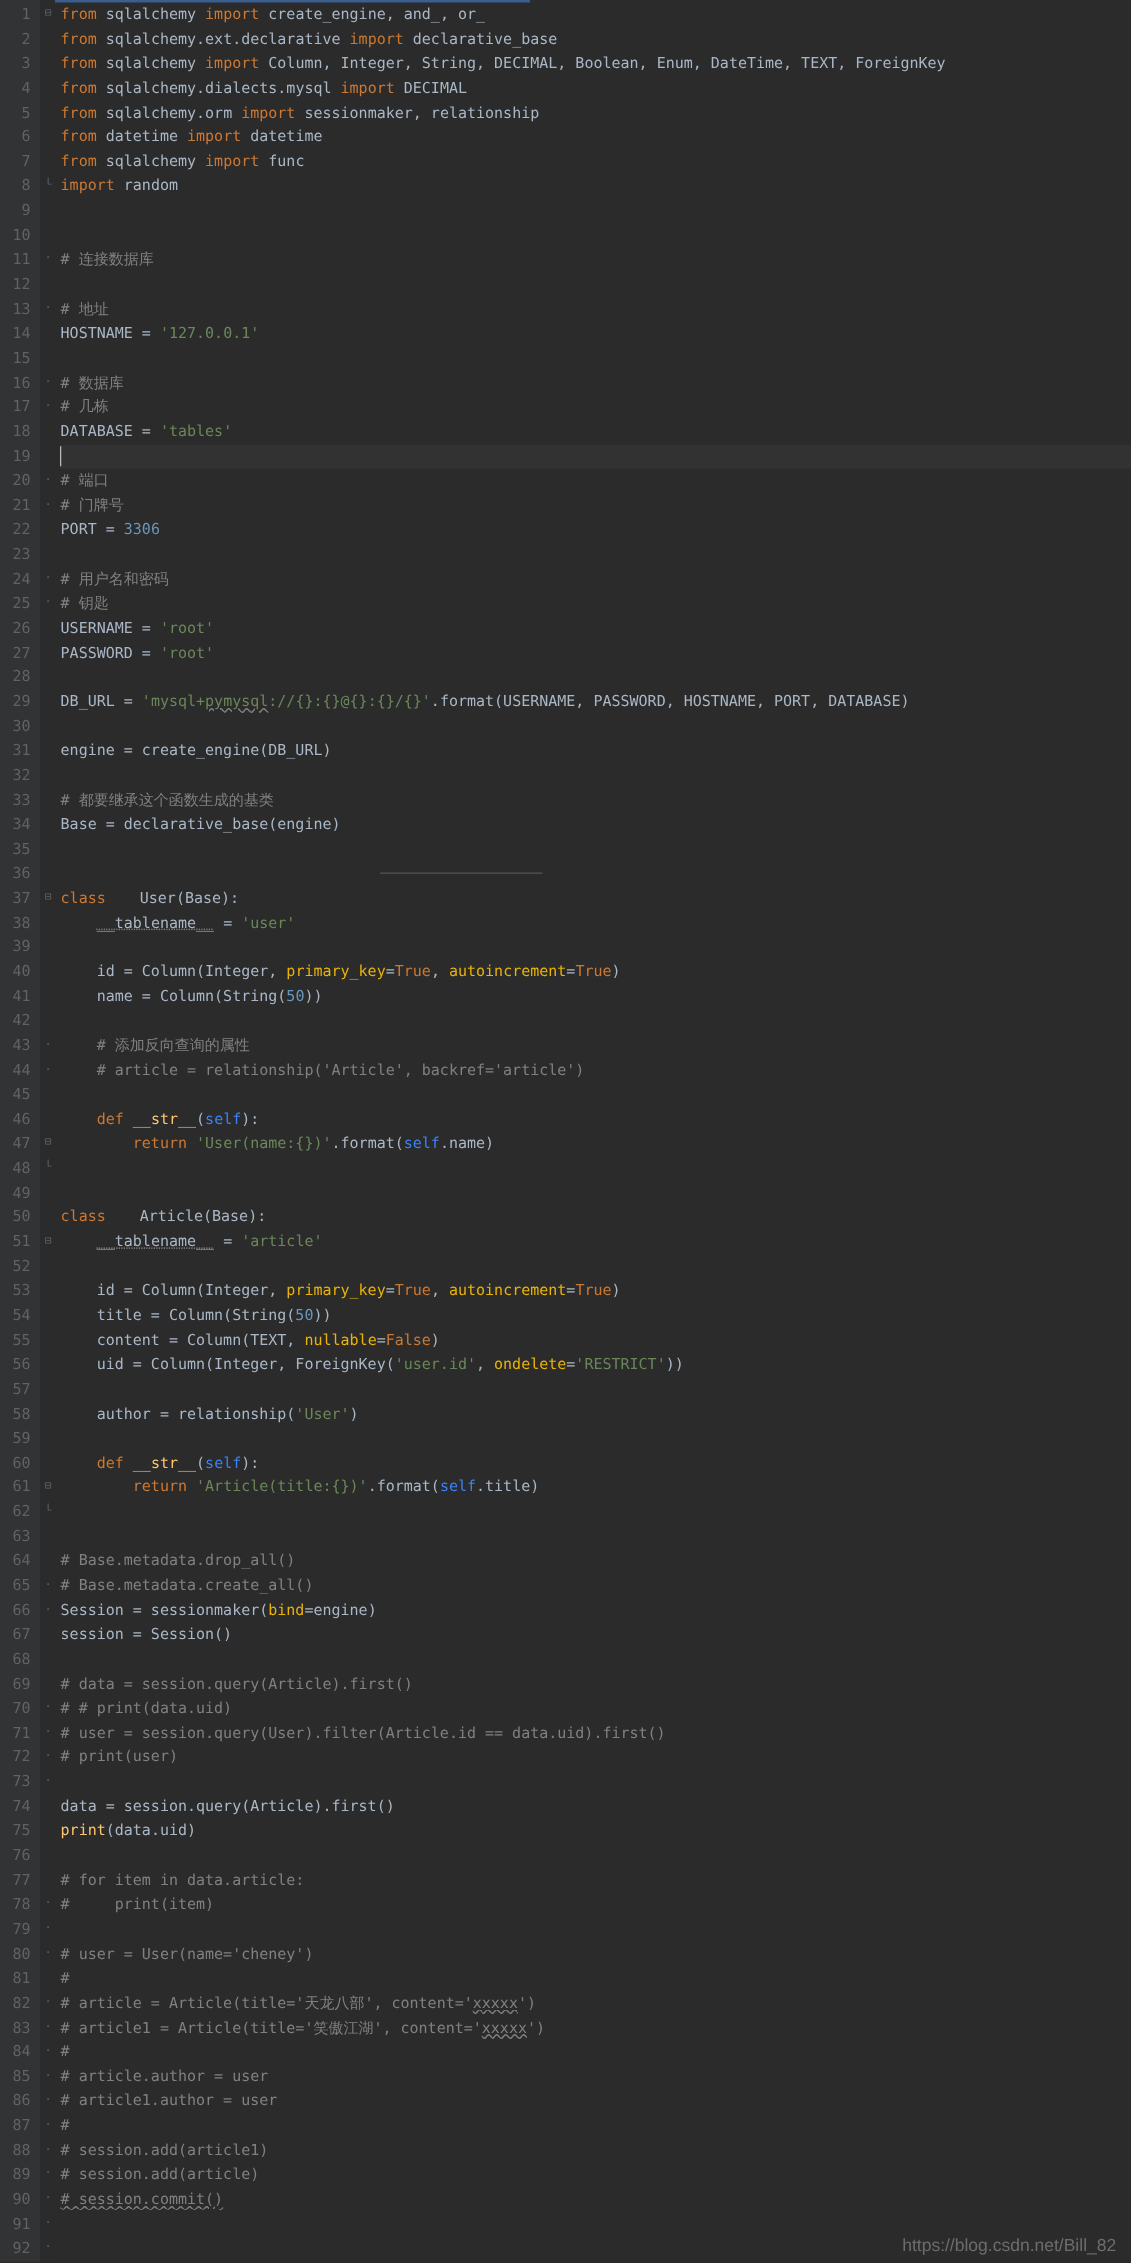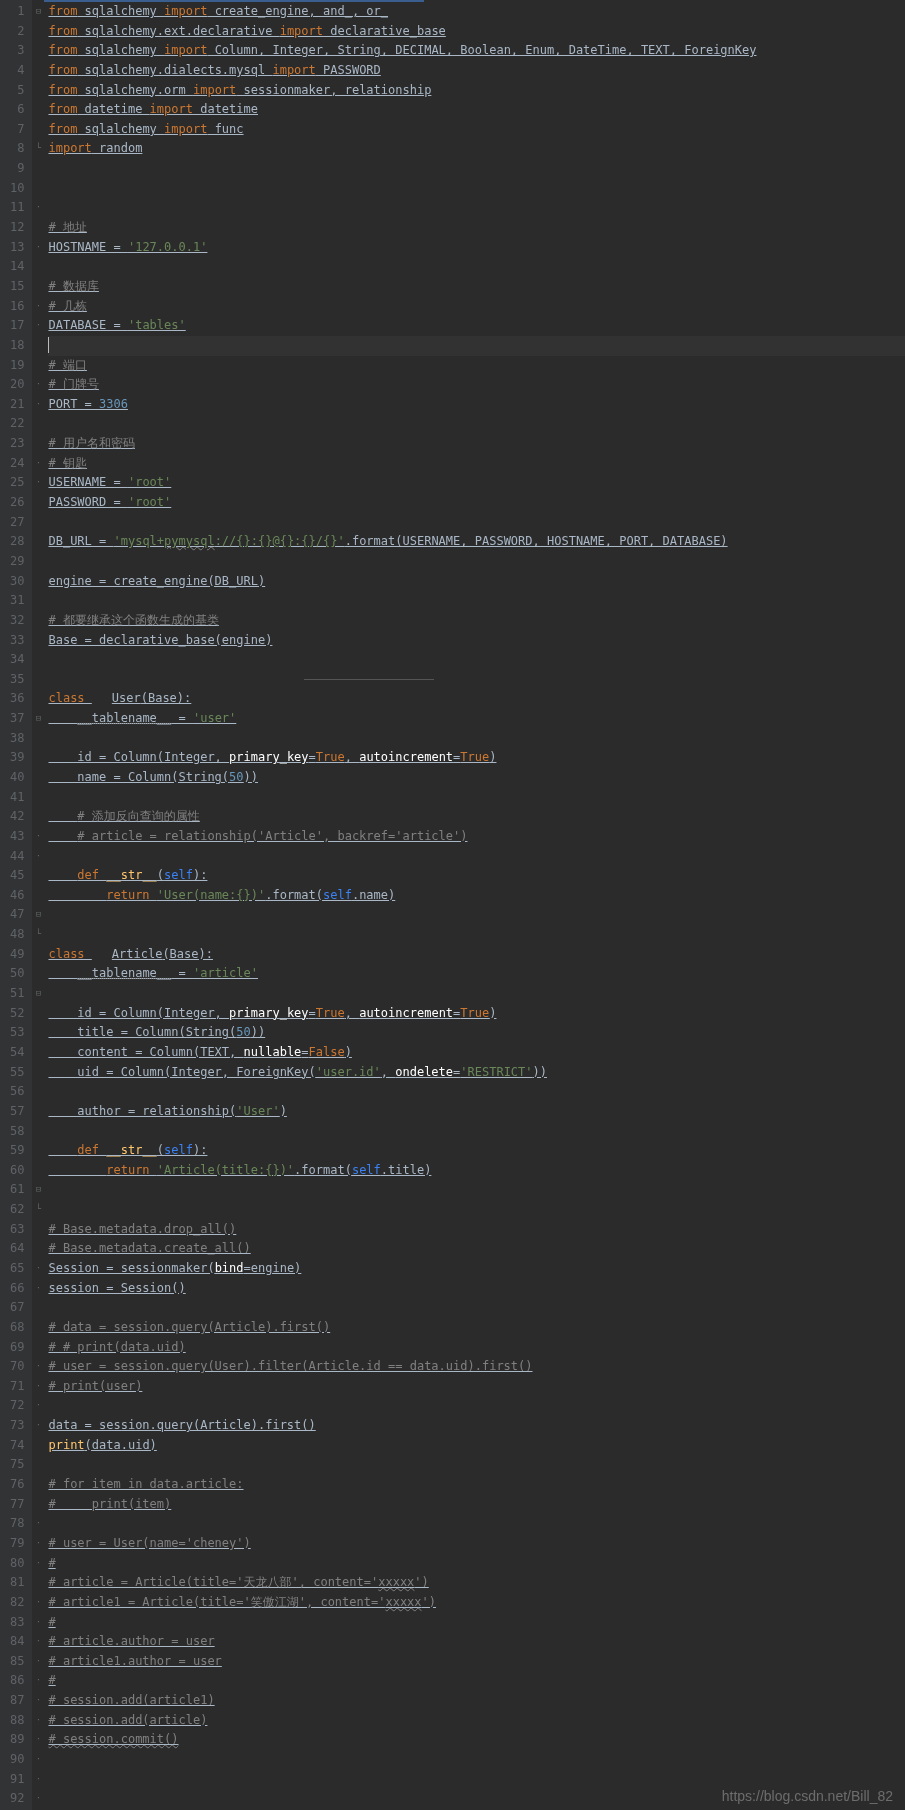--- a/index.html
+++ b/index.html
@@ -38,21 +38,20 @@
 }
 .fold-col .fm {
   height: 19.65px;
   line-height: 19.65px;
   text-align: center;
 }
 .code {
   flex: 1;
   padding: 2px 0 2px 4px;
   position: relative;
-  text-decoration: underline;
 }
 .line {
   height: 19.65px;
   line-height: 19.65px;
   white-space: pre;
   position: relative;
 }
 .line.current {
   background: #323232;
 }
@@ -61,21 +60,21 @@
   width: 1px;
   height: 16px;
   background: #bbb;
   vertical-align: middle;
 }
 .kw { color: #cc7832; }
 .str { color: #6a8759; }
 .num { color: #6897bb; }
 .cm { color: #808080; }
 .fn { color: #ffc66d; }
-.pm { color: #ffffff; text-align: center; }
+.pm { color: #eab308; text-align: center; }
 .sf { color: #3b82f6; }
 .cls { color: #a9b7c6; margin-left: 20px; }
 .dun { text-decoration: underline dotted #808080; }
 .wavy { text-decoration: underline wavy #808080; text-decoration-thickness: 1px; }
 .sep {
   border-bottom: 1px solid #555;
   position: absolute;
   left: 256px;
   width: 130px;
   top: 9px;
@@ -288,27 +287,28 @@
       <div class="fm">·</div>
       <div class="fm">·</div>
       <div class="fm">·</div>
       <div class="fm">·</div>
       <div class="fm">·</div>
     </div>
   <div class="code" id="code">
       <div class="line"><span class="kw">from</span><span> sqlalchemy </span><span class="kw">import</span><span> create_engine, and_, or_</span></div>
       <div class="line"><span class="kw">from</span><span> sqlalchemy.ext.declarative </span><span class="kw">import</span><span> declarative_base</span></div>
       <div class="line"><span class="kw">from</span><span> sqlalchemy </span><span class="kw">import</span><span> Column, Integer, String, DECIMAL, Boolean, Enum, DateTime, TEXT, ForeignKey</span></div>
-      <div class="line"><span class="kw">from</span><span> sqlalchemy.dialects.mysql </span><span class="kw">import</span><span> PASSWORD</span></div>
+      <div class="line"><span class="kw">from</span><span> sqlalchemy.dialects.mysql </span><span class="kw">import</span><span> DECIMAL</span></div>
       <div class="line"><span class="kw">from</span><span> sqlalchemy.orm </span><span class="kw">import</span><span> sessionmaker, relationship</span></div>
       <div class="line"><span class="kw">from</span><span> datetime </span><span class="kw">import</span><span> datetime</span></div>
       <div class="line"><span class="kw">from</span><span> sqlalchemy </span><span class="kw">import</span><span> func</span></div>
       <div class="line"><span class="kw">import</span><span> random</span></div>
       <div class="line"></div>
       <div class="line"></div>
+      <div class="line"><span class="cm"># 连接数据库</span></div>
       <div class="line"></div>
       <div class="line"><span class="cm"># 地址</span></div>
       <div class="line"><span>HOSTNAME = </span><span class="str">'127.0.0.1'</span></div>
       <div class="line"></div>
       <div class="line"><span class="cm"># 数据库</span></div>
       <div class="line"><span class="cm"># 几栋</span></div>
       <div class="line"><span>DATABASE = </span><span class="str">'tables'</span></div>
       <div class="line current"><span class="cursor"></span></div>
       <div class="line"><span class="cm"># 端口</span></div>
       <div class="line"><span class="cm"># 门牌号</span></div>

